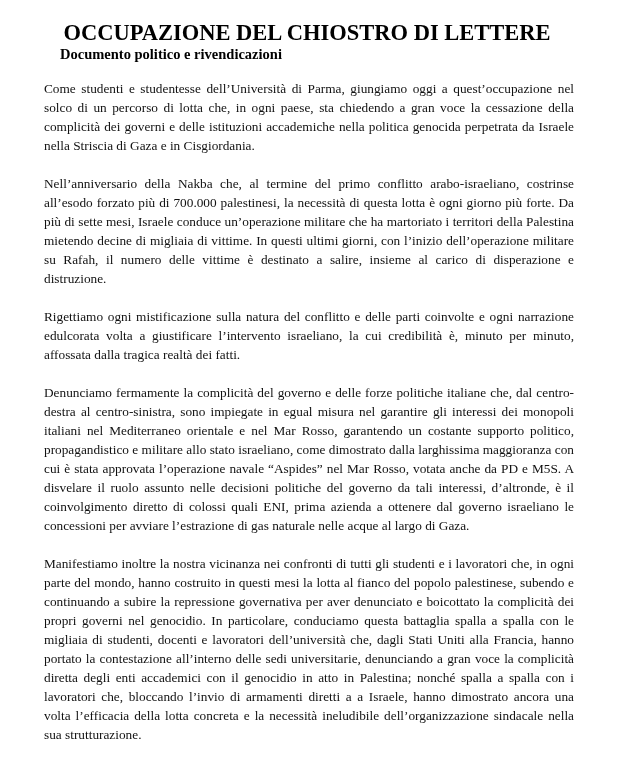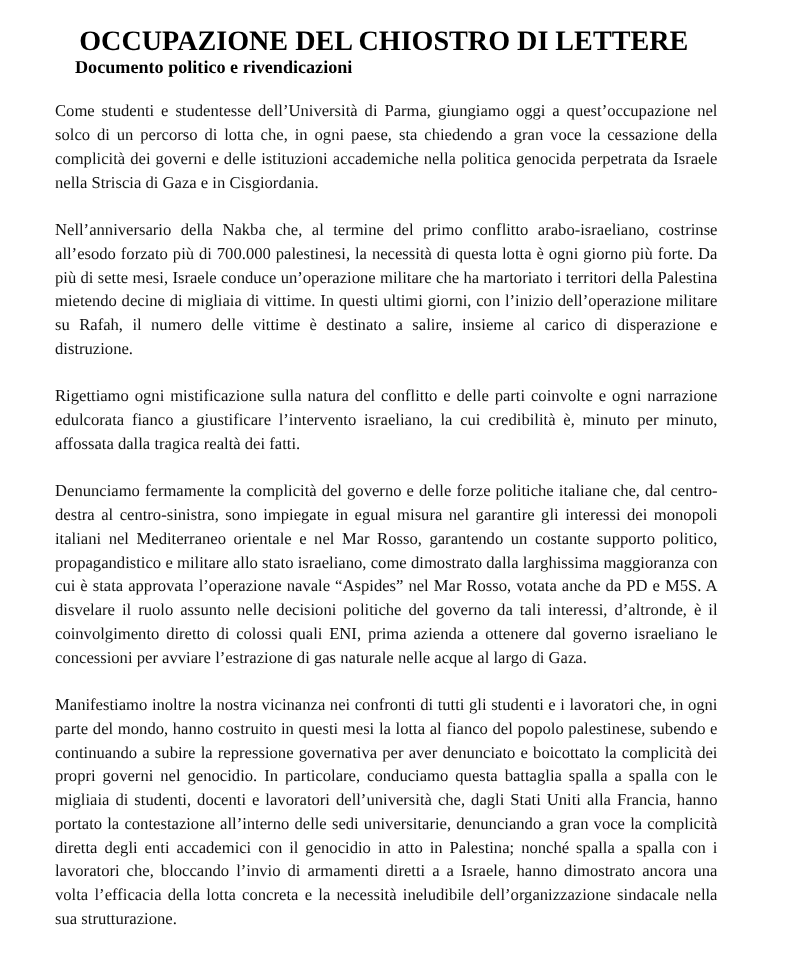--- a/index.html
+++ b/index.html
@@ -52,18 +52,18 @@
   </style>
 </head>
 <body>
 
 <div class="page">
   <h1 class="title">OCCUPAZIONE DEL CHIOSTRO DI LETTERE</h1>
   <h2 class="subtitle">Documento politico e rivendicazioni</h2>
   <div class="body">
     <p class="para">Come studenti e studentesse dell’Università di Parma, giungiamo oggi a quest’occupazione nel solco di un percorso di lotta che, in ogni paese, sta chiedendo a gran voce la cessazione della complicità dei governi e delle istituzioni accademiche nella politica genocida perpetrata da Israele nella Striscia di Gaza e in Cisgiordania.</p>
     <p class="para">Nell’anniversario della Nakba che, al termine del primo conflitto arabo-israeliano, costrinse all’esodo forzato più di 700.000 palestinesi, la necessità di questa lotta è ogni giorno più forte. Da più di sette mesi, Israele conduce un’operazione militare che ha martoriato i territori della Palestina mietendo decine di migliaia di vittime. In questi ultimi giorni, con l’inizio dell’operazione militare su Rafah, il numero delle vittime è destinato a salire, insieme al carico di disperazione e distruzione.</p>
-    <p class="para">Rigettiamo ogni mistificazione sulla natura del conflitto e delle parti coinvolte e ogni narrazione edulcorata fianco a giustificare l’intervento israeliano, la cui credibilità è, minuto per minuto, affossata dalla tragica realtà dei fatti.</p>
+    <p class="para">Rigettiamo ogni mistificazione sulla natura del conflitto e delle parti coinvolte e ogni narrazione edulcorata volta a giustificare l’intervento israeliano, la cui credibilità è, minuto per minuto, affossata dalla tragica realtà dei fatti.</p>
     <p class="para">Denunciamo fermamente la complicità del governo e delle forze politiche italiane che, dal centro-destra al centro-sinistra, sono impiegate in egual misura nel garantire gli interessi dei monopoli italiani nel Mediterraneo orientale e nel Mar Rosso, garantendo un costante supporto politico, propagandistico e militare allo stato israeliano, come dimostrato dalla larghissima maggioranza con cui è stata approvata l’operazione navale “Aspides” nel Mar Rosso, votata anche da PD e M5S. A disvelare il ruolo assunto nelle decisioni politiche del governo da tali interessi, d’altronde, è il coinvolgimento diretto di colossi quali ENI, prima azienda a ottenere dal governo israeliano le concessioni per avviare l’estrazione di gas naturale nelle acque al largo di Gaza.</p>
     <p class="para">Manifestiamo inoltre la nostra vicinanza nei confronti di tutti gli studenti e i lavoratori che, in ogni parte del mondo, hanno costruito in questi mesi la lotta al fianco del popolo palestinese, subendo e continuando a subire la repressione governativa per aver denunciato e boicottato la complicità dei propri governi nel genocidio. In particolare, conduciamo questa battaglia spalla a spalla con le migliaia di studenti, docenti e lavoratori dell’università che, dagli Stati Uniti alla Francia, hanno portato la contestazione all’interno delle sedi universitarie, denunciando a gran voce la complicità diretta degli enti accademici con il genocidio in atto in Palestina; nonché spalla a spalla con i lavoratori che, bloccando l’invio di armamenti diretti a a Israele, hanno dimostrato ancora una volta l’efficacia della lotta concreta e la necessità ineludibile dell’organizzazione sindacale nella sua strutturazione.</p>
 
   </div>
 </div>
 
 </body></html>

